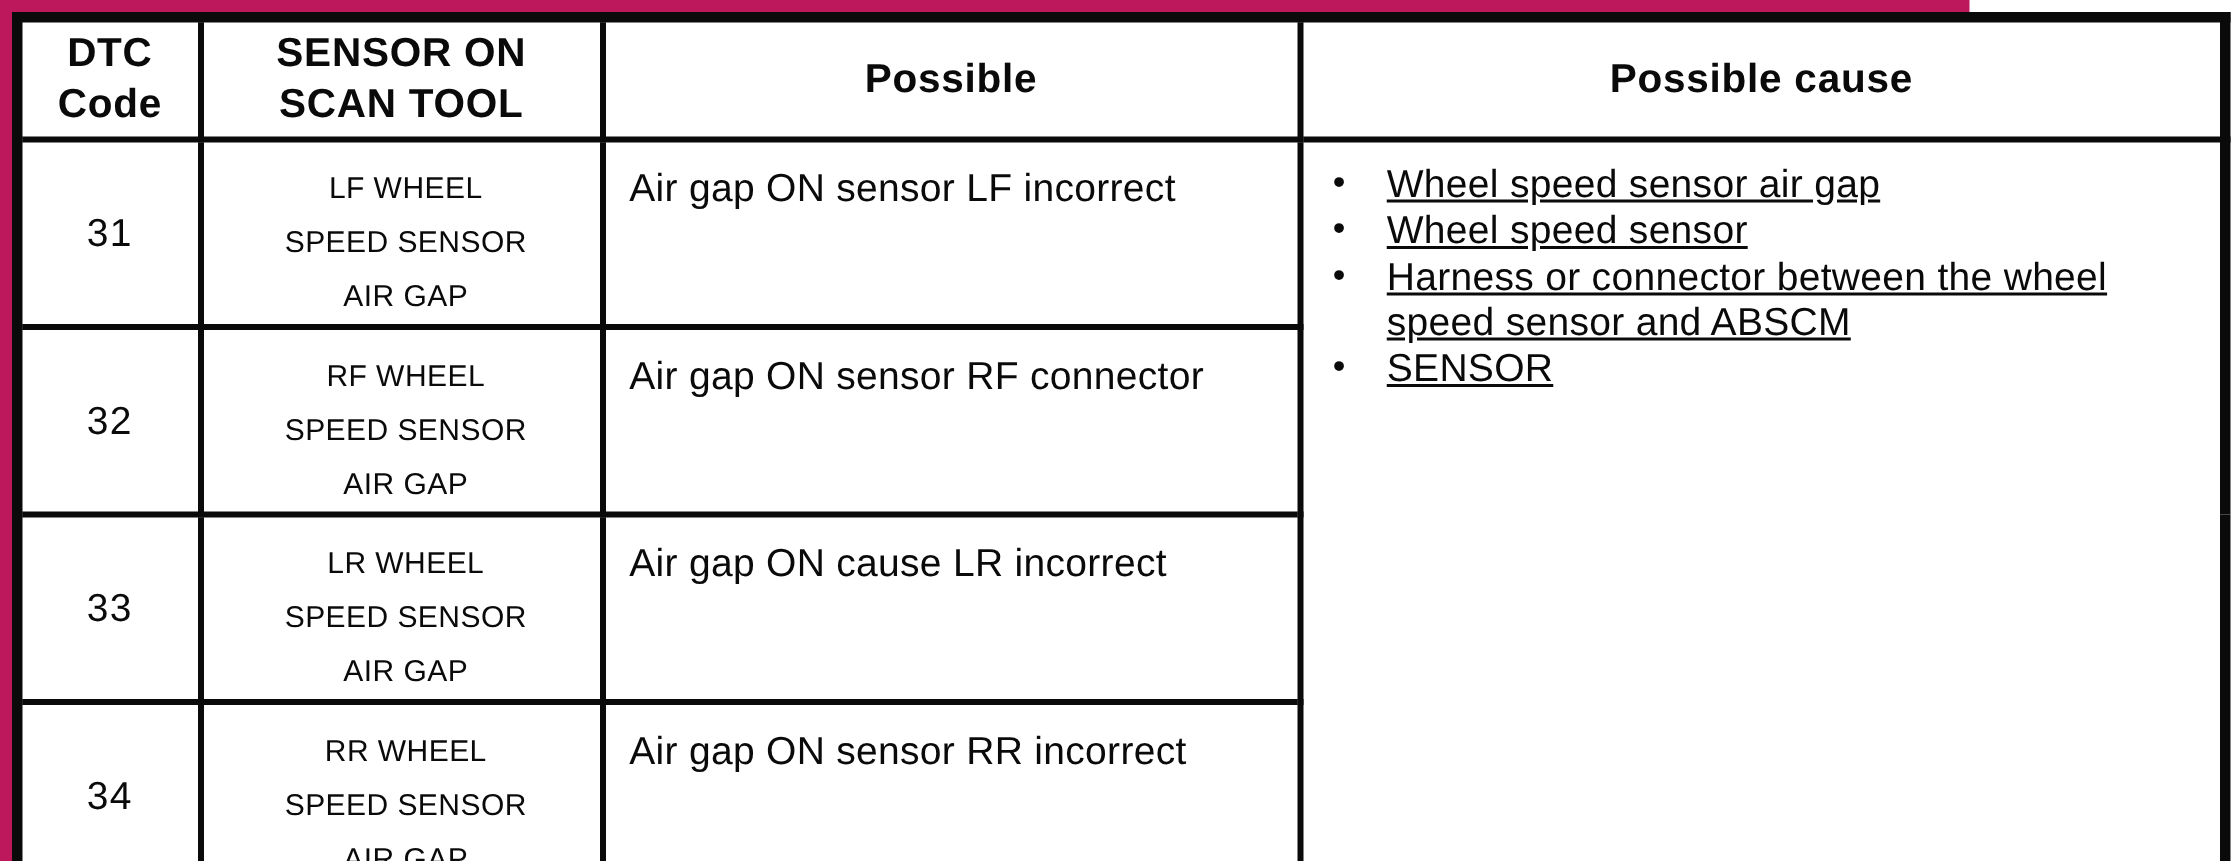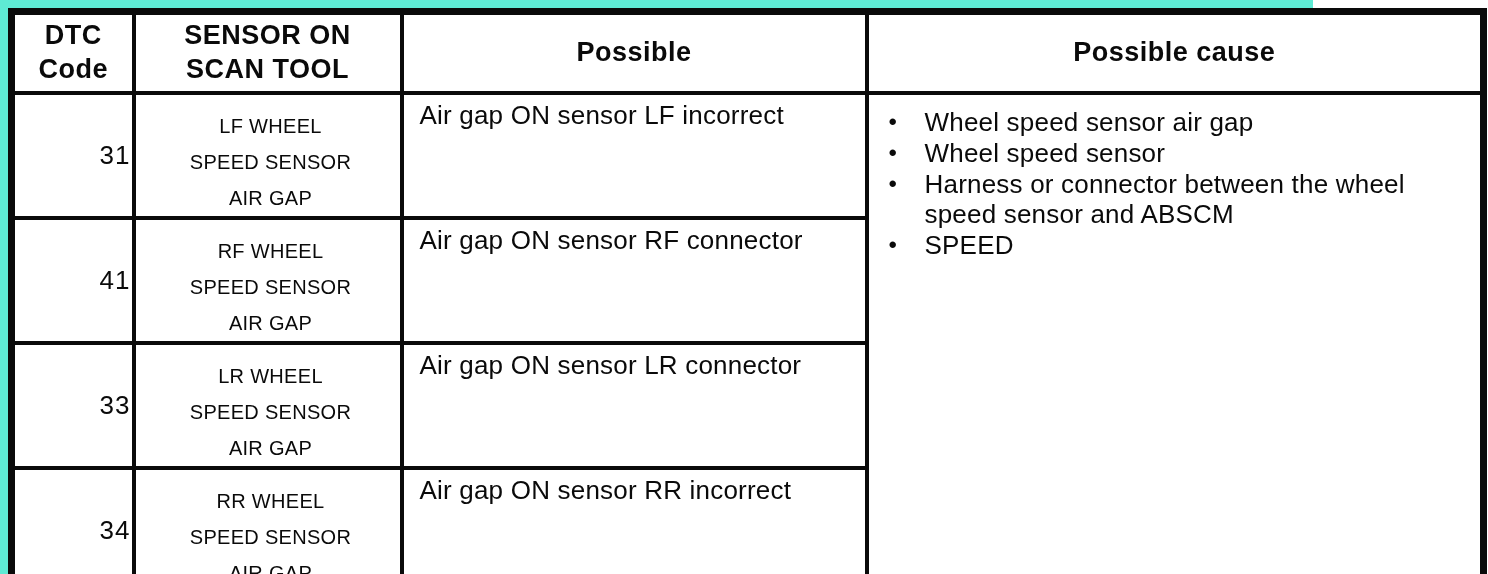--- a/index.html
+++ b/index.html
@@ -7,21 +7,21 @@
     padding: 0;
     background: #ffffff;
     font-family: "Liberation Sans", "DejaVu Sans", sans-serif;
     color: #0a0a0a;
   }
   .page {
     width: 1313px;
     height: 574px;
     box-sizing: border-box;
     padding: 8px;
-    background: #5eead4;
+    background: #be185d;
   }
   table.dtc-table {
     border-collapse: collapse;
     table-layout: fixed;
     width: 1472px;
     height: 558px;
     border: 7px solid #0a0a0a;
     background: #ffffff;
   }
   .dtc-table th, .dtc-table td {
@@ -36,39 +36,39 @@
     vertical-align: middle;
     height: 78px;
     line-height: 1.25;
     padding: 4px 10px;
     letter-spacing: 0.5px;
   }
   .dtc-table tr.data-row {
     height: 117px;
   }
   td.cell-code {
-    text-align: right;
+    text-align: center;
     vertical-align: middle;
     font-size: 26px;
     letter-spacing: 1px;
   }
   td.cell-display {
     vertical-align: top;
     font-size: 20px;
     line-height: 36px;
     padding: 13px 10px 0 16px;
     white-space: pre-line;
     letter-spacing: 0.3px;
     text-align: center;
   }
   td.cell-symptom {
     vertical-align: top;
     font-size: 26px;
     line-height: 32px;
-    padding: 4px 10px 0 16px;
+    padding: 14px 10px 0 16px;
     letter-spacing: 0.2px;
   }
   td.cell-cause {
     vertical-align: top;
     padding: 12px 12px 0 14px;
   }
   ul.cause-list {
     list-style: none;
     margin: 0;
     padding: 0;
@@ -85,20 +85,21 @@
     flex: 0 0 36px;
     width: 36px;
     font-size: 24px;
     line-height: 30px;
     padding-left: 6px;
   }
   ul.cause-list .cause-text {
     flex: 1;
     white-space: pre-line;
     max-width: 540px;
+    text-decoration: underline;
   }
 </style>
 </head>
 <body>
 
 <div class="page">
   <table class="dtc-table">
     <colgroup>
       <col style="width:122px">
       <col style="width:268px">
@@ -130,38 +131,38 @@
               <span class="bullet">•</span>
               <span class="cause-text">Wheel speed sensor</span>
             </li>
             <li>
               <span class="bullet">•</span>
               <span class="cause-text">Harness or connector between the wheel
 speed sensor and ABSCM</span>
             </li>
             <li>
               <span class="bullet">•</span>
-              <span class="cause-text">SPEED</span>
+              <span class="cause-text">SENSOR</span>
             </li>
           </ul>
         </td>
       </tr>
       <tr class="data-row">
-        <td class="cell-code">41</td>
+        <td class="cell-code">32</td>
         <td class="cell-display">RF WHEEL
 SPEED SENSOR
 AIR GAP</td>
         <td class="cell-symptom">Air gap ON sensor RF connector</td>
       </tr>
       <tr class="data-row">
         <td class="cell-code">33</td>
         <td class="cell-display">LR WHEEL
 SPEED SENSOR
 AIR GAP</td>
-        <td class="cell-symptom">Air gap ON sensor LR connector</td>
+        <td class="cell-symptom">Air gap ON cause LR incorrect</td>
       </tr>
       <tr class="data-row">
         <td class="cell-code">34</td>
         <td class="cell-display">RR WHEEL
 SPEED SENSOR
 AIR GAP</td>
         <td class="cell-symptom">Air gap ON sensor RR incorrect</td>
       </tr>
     </tbody>
   </table>

